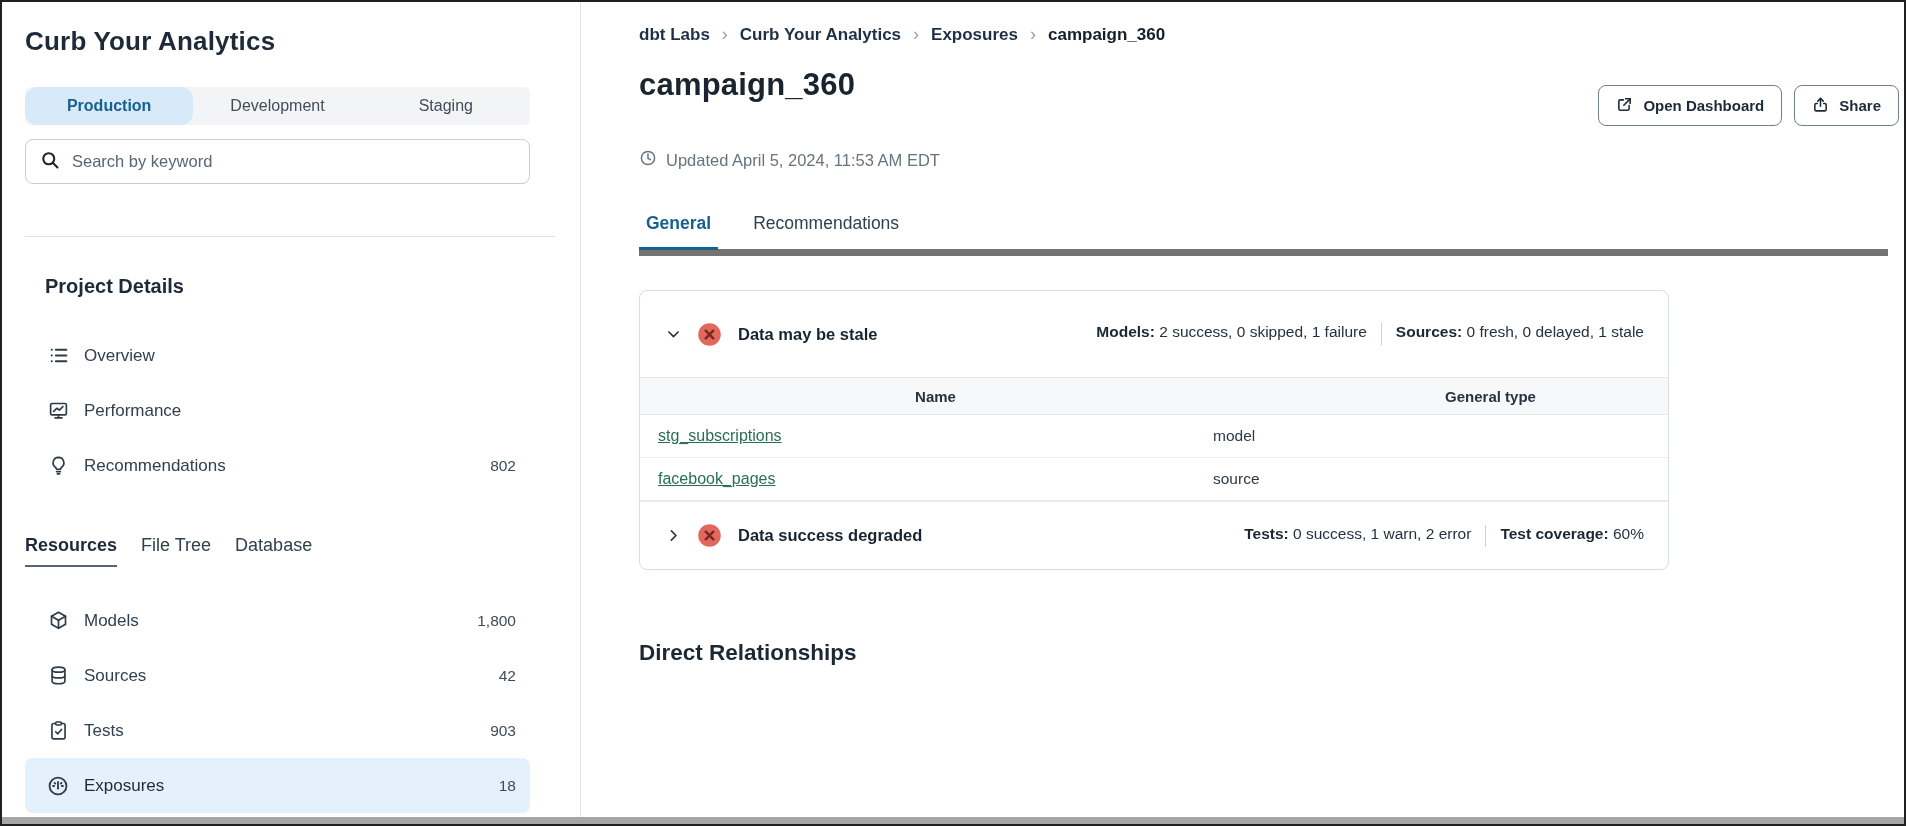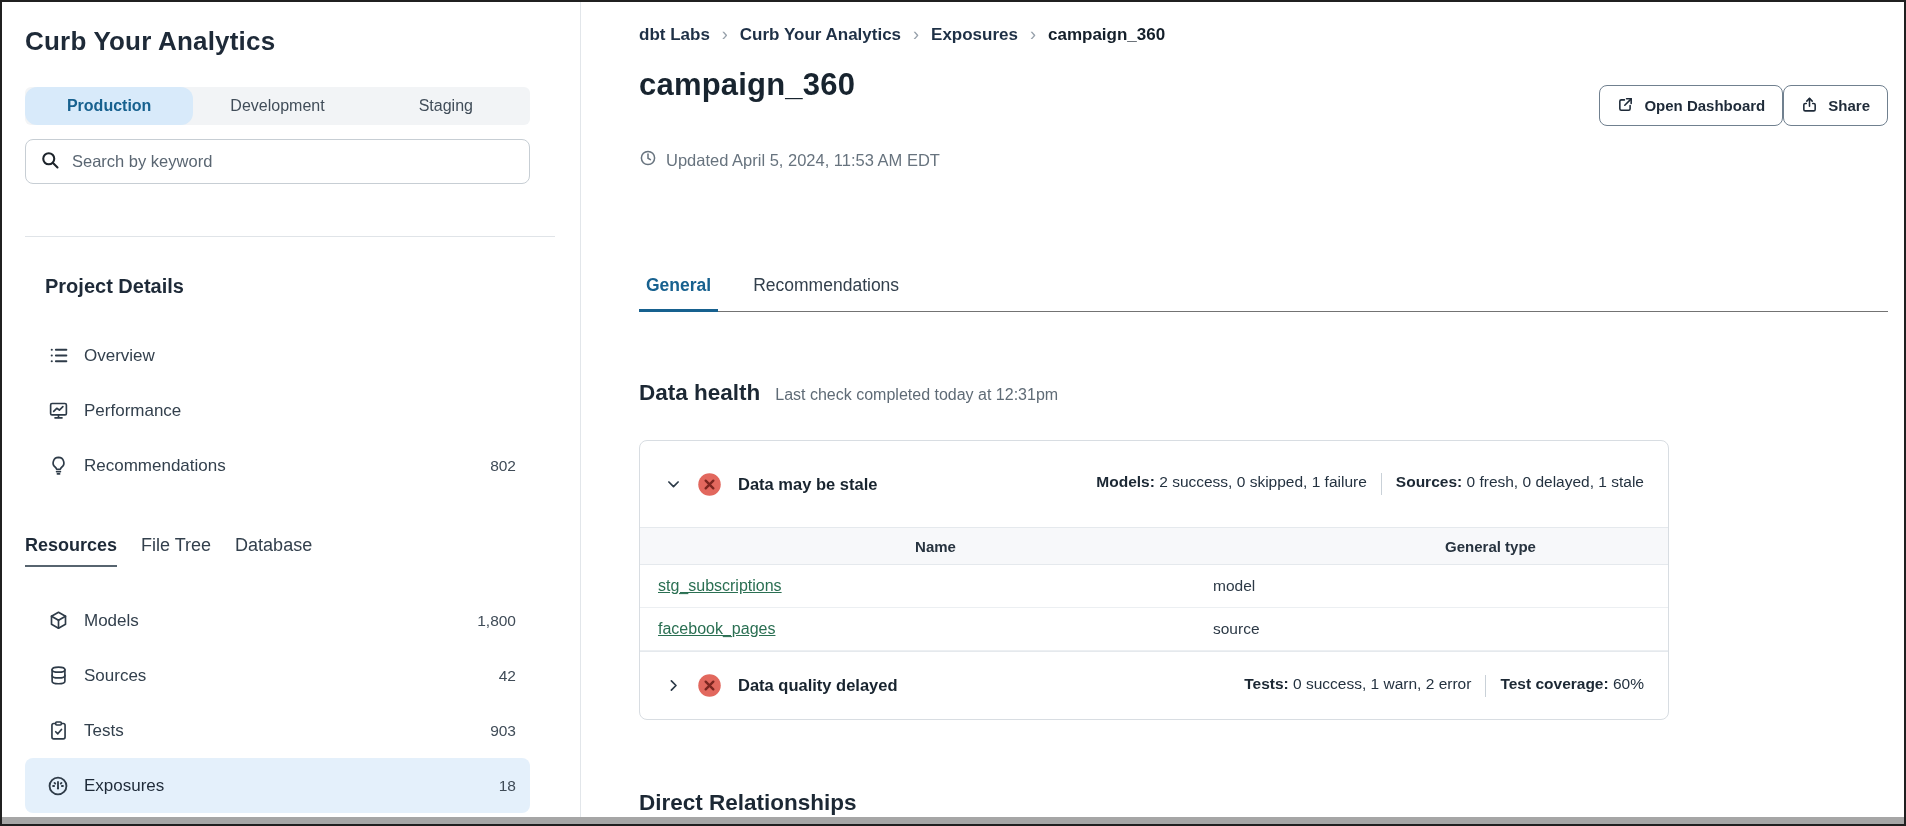--- a/index.html
+++ b/index.html
@@ -43,29 +43,29 @@
   
   .main { flex:1; position:relative; padding:0 16px 0 58px; overflow:hidden; }
 
   .breadcrumb { margin-top:22px; display:flex; align-items:center; font-size:17px; font-weight:600; color:#1e3046; }
   .crumb { cursor:pointer; }
   .crumb:not(:last-child)::after { content:"›"; color:#97a1ab; font-weight:400; margin:0 12px; font-size:18px; }
   .crumb.current { font-weight:700; color:#141f2a; cursor:default; }
 
   .page-title { margin-top:22px; font-size:31px; font-weight:600; color:#18242f; letter-spacing:.2px; }
 
-  .actions { position:absolute; top:83px; right:16px; display:flex; }
+  .actions { position:absolute; top:83px; right:5px; display:flex; gap:12px; }
   .btn { height:41px; display:inline-flex; align-items:center; gap:10px; padding:0 17px;
          background:#fff; border:1px solid #70808f; border-radius:8px; font-size:15px; font-weight:700;
          color:#1e2a38; cursor:pointer; font-family:inherit; }
   .btn svg { color:#1e2a38; }
 
   .updated { margin-top:46px; display:flex; align-items:center; gap:9px; color:#67737e; font-size:16.5px; }
 
-  .tabs { margin-top:104px; border-bottom:1px solid #737373; display:flex;text-align:right; }
+  .tabs { margin-top:42px; border-bottom:7px solid #737373; display:flex;text-align:right; }
   .tab { font-size:17.5px; color:#33404d; padding:0 7px 13px; cursor:pointer; border-bottom:3px solid transparent; margin-bottom:-1px; }
   .tab + .tab { margin-left:28px; }
   .tab.active { color:#17618f; font-weight:600; border-bottom-color:#17618f; }
 
   .dh-head { margin-top:68px; display:flex; align-items:baseline; gap:15px; }
   .h2 { font-size:22.5px; font-weight:600; color:#1c2834; }
   .dh-sub { font-size:16px; color:#5f6b76; }
 
   .card { margin-top:34px; width:1030px; border:1px solid #d8dde2; border-radius:8px; background:#fff; overflow:hidden; }
 
@@ -261,24 +261,20 @@
         </svg>
       </span>
       <span>Updated April 5, 2024, 11:53 AM EDT</span>
     </div>
 
     <div class="tabs">
       <span class="tab active">General</span>
       <span class="tab">Recommendations</span>
     </div>
 
-    <div class="dh-head">
-      <span class="h2">Data health</span>
-      <span class="dh-sub">Last check completed today at 12:31pm</span>
-    </div>
 
     <div class="card">
 
       <div class="group-header">
         <span class="chev">
           <svg width="17" height="17" viewBox="0 0 24 24" fill="none" stroke="currentColor" stroke-width="2.4" stroke-linecap="round" stroke-linejoin="round">
             <polyline points="5.5,8.5 12,15 18.5,8.5"></polyline>
           </svg>
         </span>
         <span class="err-circle">
@@ -335,21 +331,21 @@
           <svg width="17" height="17" viewBox="0 0 24 24" fill="none" stroke="currentColor" stroke-width="2.4" stroke-linecap="round" stroke-linejoin="round">
             <polyline points="9,5.5 15.5,12 9,18.5"></polyline>
           </svg>
         </span>
         <span class="err-circle">
           <svg width="27" height="27" viewBox="0 0 24 24">
             <circle cx="12" cy="12" r="10" fill="#e2685e"></circle>
             <path d="M8.6 8.6l6.8 6.8M15.4 8.6l-6.8 6.8" stroke="#7c2620" stroke-width="2.1" stroke-linecap="round"></path>
           </svg>
         </span>
-        <span class="group-title">Data quality delayed</span>
+        <span class="group-title">Data success degraded</span>
         <span class="summary">
           <span><span class="sum-label">Tests</span><span>0 success, 1 warn, 2 error</span></span>
           <span class="v-div"></span>
           <span><span class="sum-label">Test coverage</span><span>60%</span></span>
         </span>
       </div>
     </div>
 
     <div class="h2 dr-heading">Direct Relationships</div>
 

